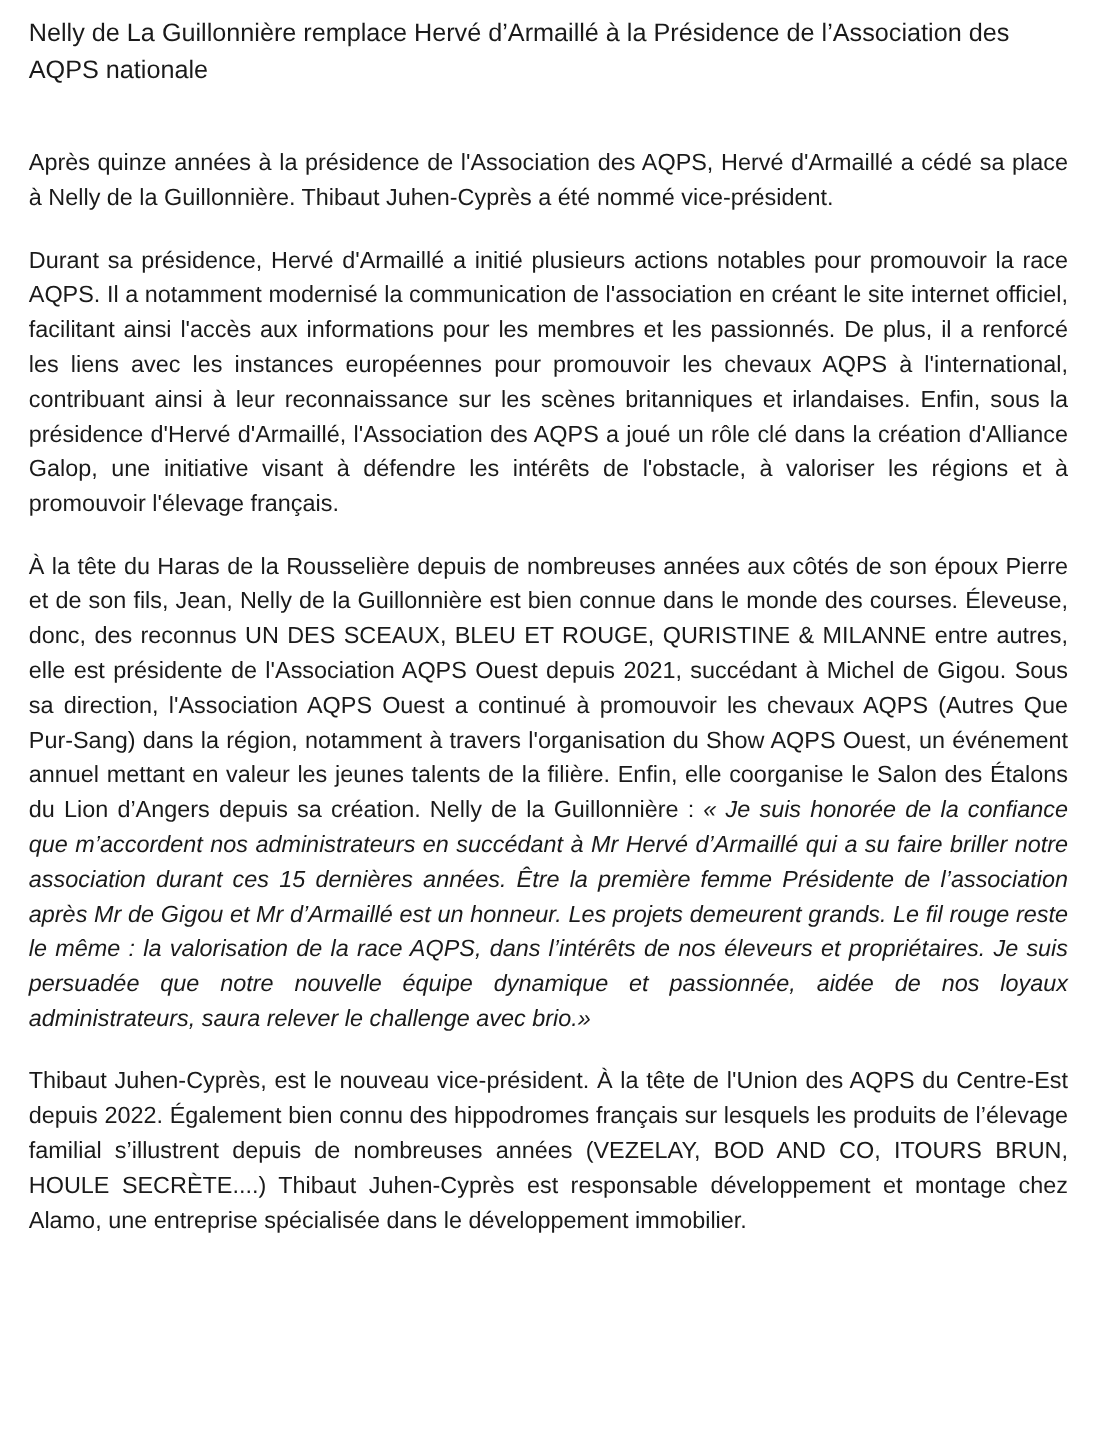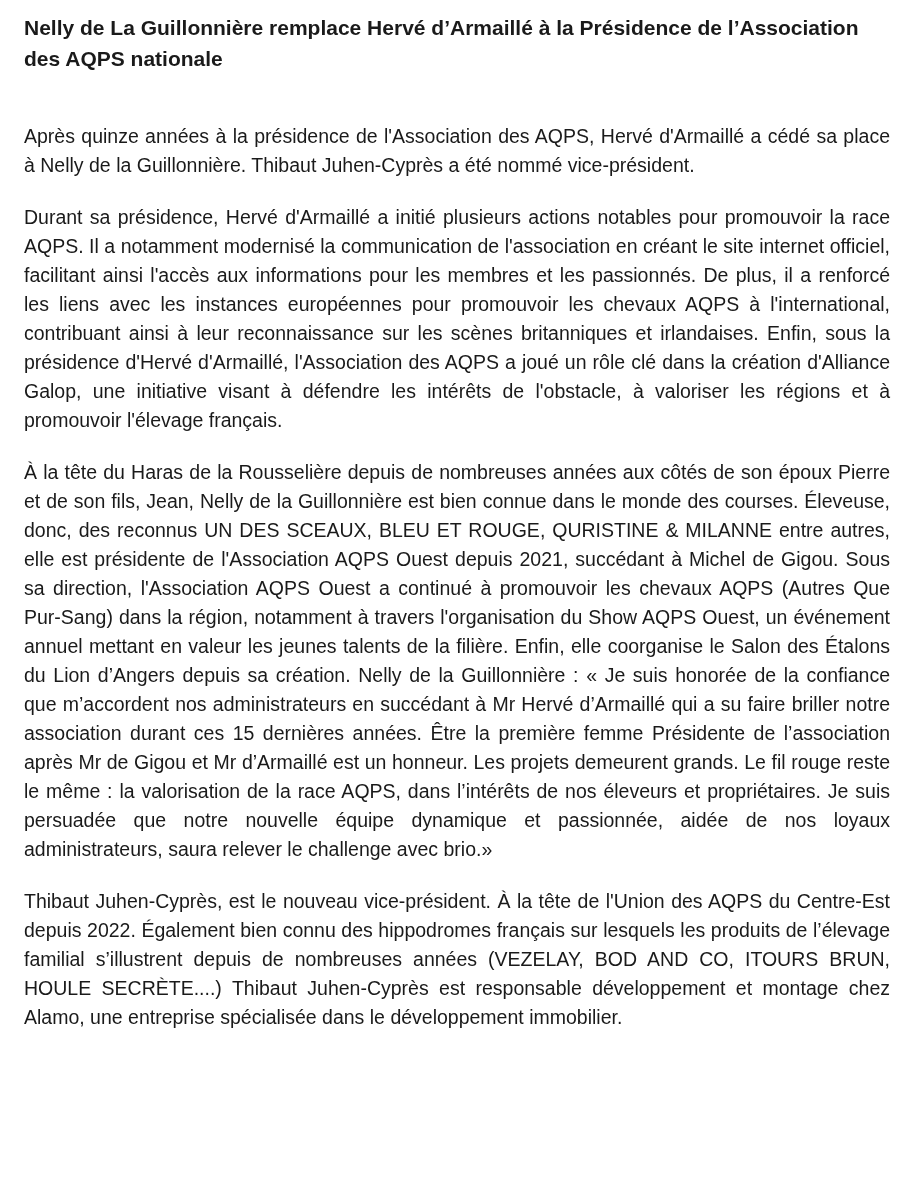--- a/index.html
+++ b/index.html
@@ -14,37 +14,38 @@
     margin: 0 auto;
     background: #ffffff;
     box-sizing: border-box;
     padding: 12px 24px 0 24px;
     font-family: "Liberation Sans", "DejaVu Sans", sans-serif;
     color: #1a1a1a;
     overflow: hidden;
   }
   .doc-title {
     font-size: 21px;
-    font-weight: 700;
+    font-weight: 400;
     line-height: 31px;
     margin: 0 0 48px 0;
     text-align: left;
     letter-spacing: 0;
   }
   .doc-para {
     font-size: 19.5px;
     line-height: 29px;
     margin: 0 4px 23px 0;
     text-align: justify;
     text-justify: inter-word;
   }
   .doc-para:last-child {
     margin-bottom: 0;
   }
   .quote {
+    font-style: italic;
   }
 </style>
 </head>
 <body>
 
 <div class="page">
   <h1 class="doc-title">Nelly de La Guillonnière remplace Hervé d’Armaillé à la Présidence de l’Association des AQPS nationale</h1>
 
   <p class="doc-para">Après quinze années à la présidence de l'Association des AQPS, Hervé d'Armaillé a cédé sa place à Nelly de la Guillonnière. Thibaut Juhen-Cyprès a été nommé vice-président.</p>
 

